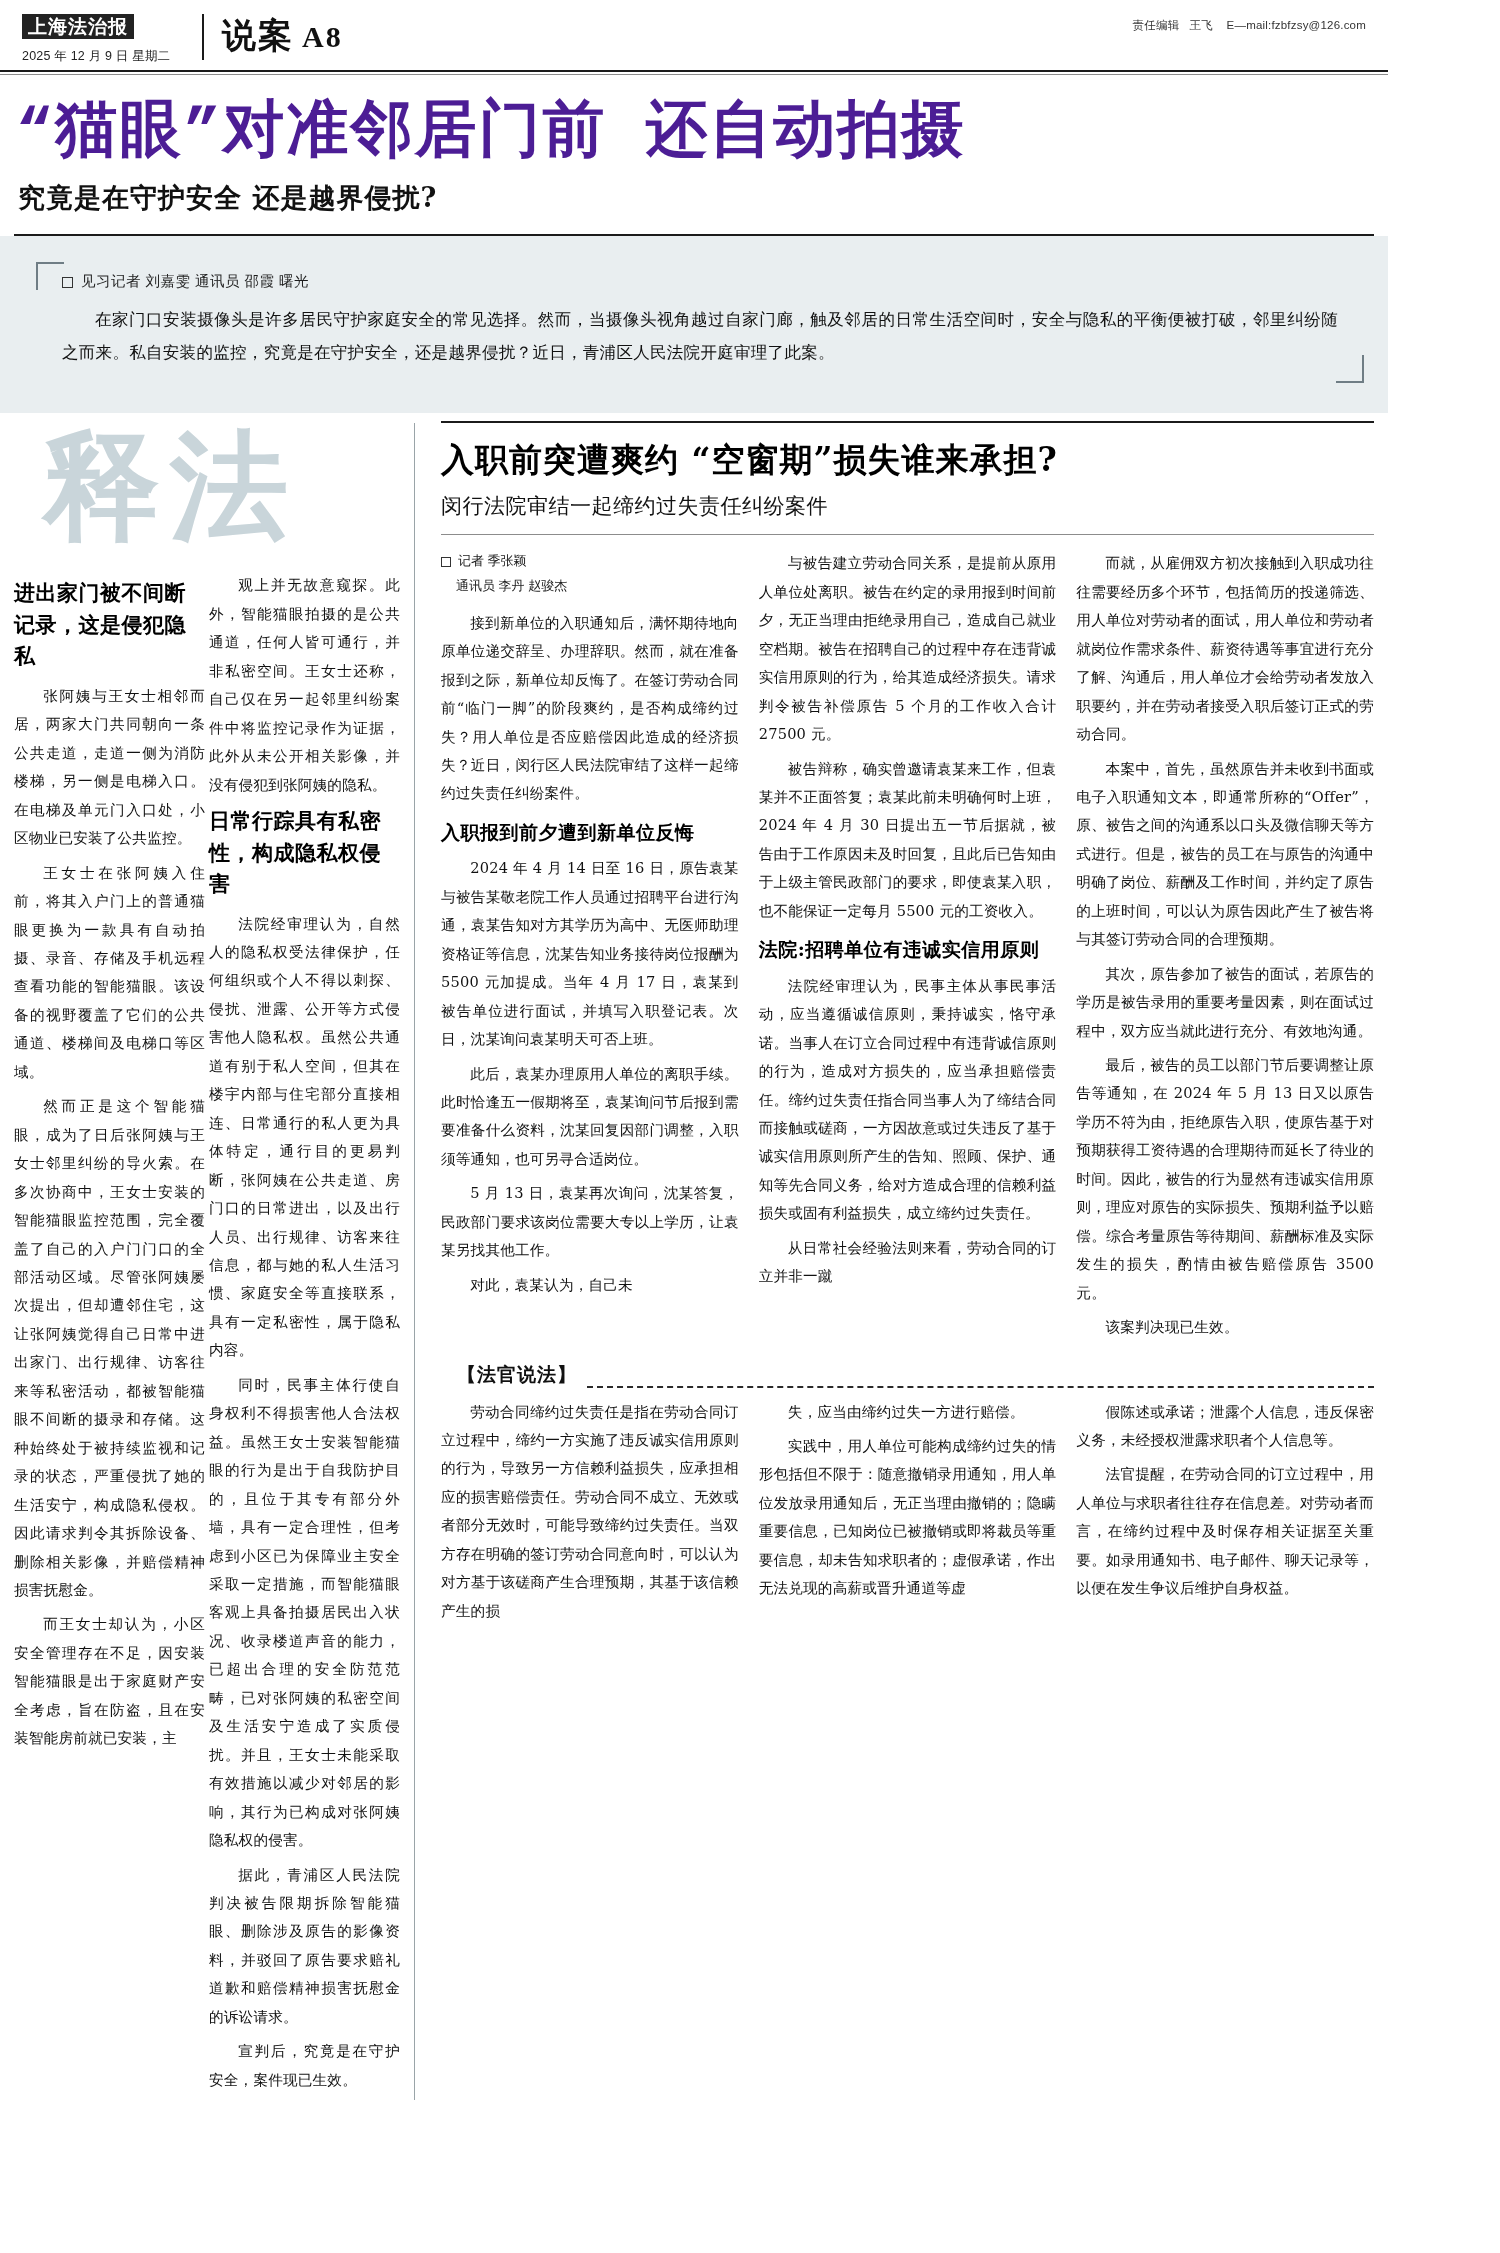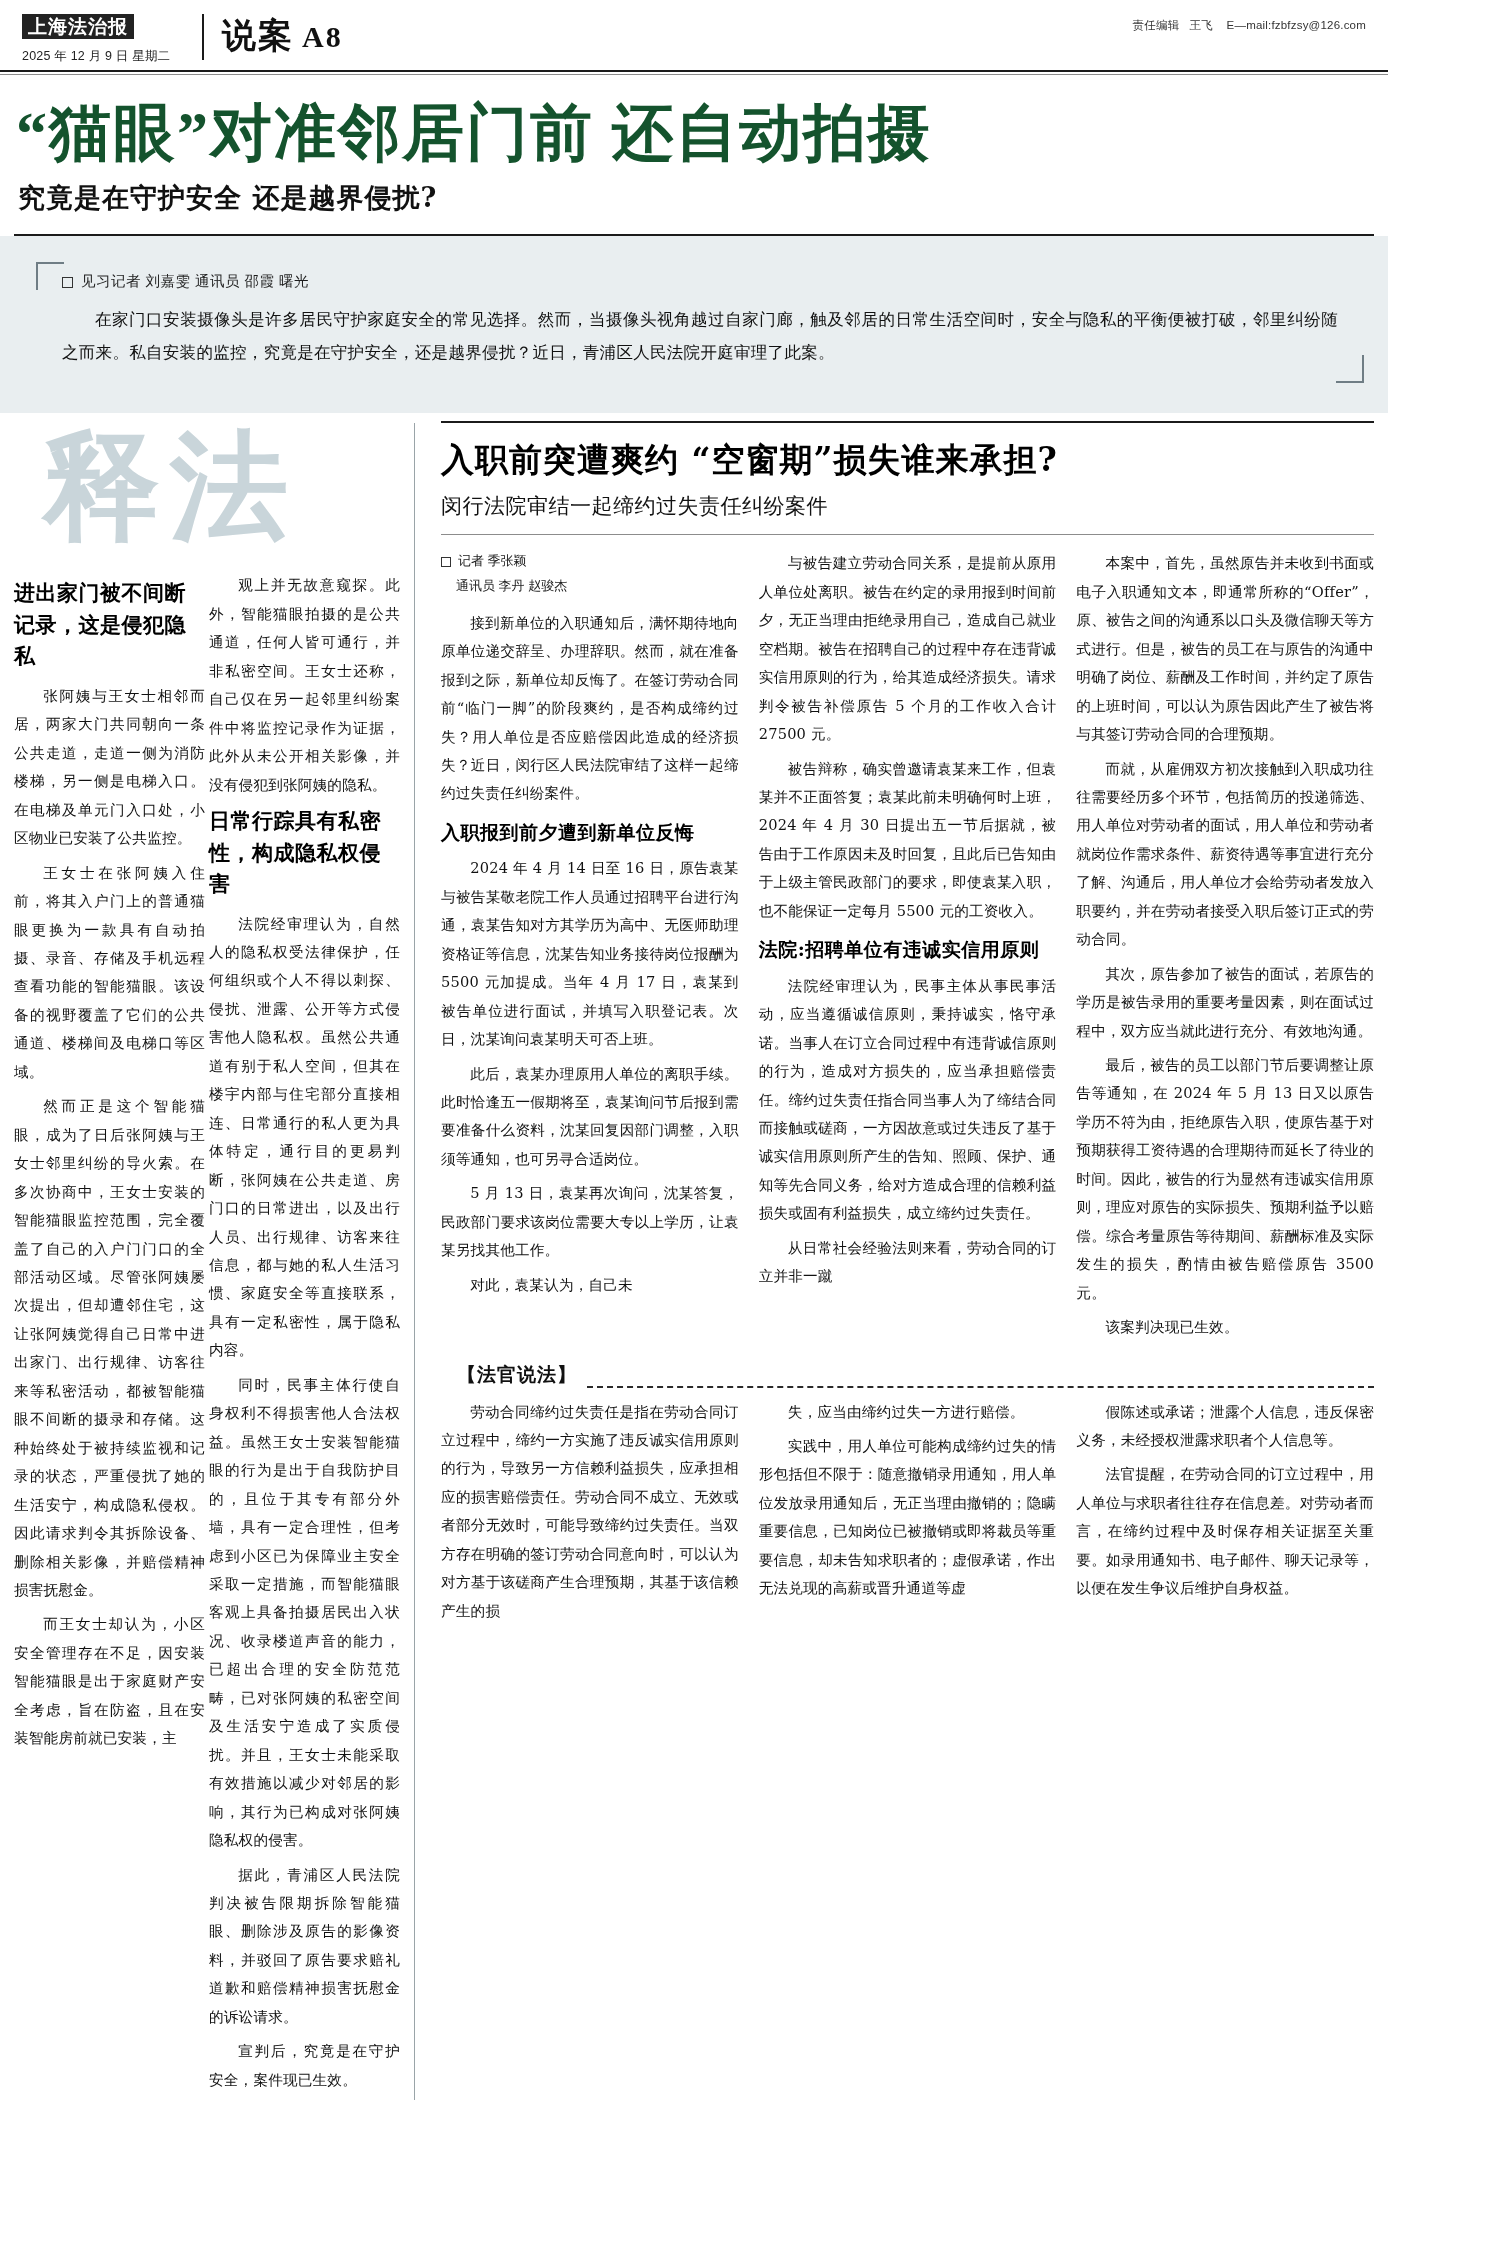--- a/index.html
+++ b/index.html
@@ -85,27 +85,27 @@
     background:#1b1b1b;
     margin:8px 0 0 0;
   }
   .mast-rule.thin{height:1px;background:#8c8c8c;margin-top:2px;}
 
   
   .headline-wrap{
     padding:16px 20px 0 16px;
   }
   h1.headline{
-    font-family:Liberation Serif, serif;
+    font-family:Liberation Mono, monospace;
     font-weight:bold;
     font-size:62px;
     line-height:1.12;
     margin:8px 0 0 0;
     letter-spacing:2px;
-    color:#14532d;
+    color:#4c1d95;
   }
   .subheadline{
     font-family:"DejaVu Serif", serif;
     font-size:27px;
     font-weight:bold;
     letter-spacing:1px;
     margin:12px 0 0 2px;
     color:#111;
   }
   .headline-rule{
@@ -392,22 +392,22 @@
 
         <div class="col">
           <p class="para">与被告建立劳动合同关系，是提前从原用人单位处离职。被告在约定的录用报到时间前夕，无正当理由拒绝录用自己，造成自己就业空档期。被告在招聘自己的过程中存在违背诚实信用原则的行为，给其造成经济损失。请求判令被告补偿原告 5 个月的工作收入合计 27500 元。</p>
           <p class="para">被告辩称，确实曾邀请袁某来工作，但袁某并不正面答复；袁某此前未明确何时上班，2024 年 4 月 30 日提出五一节后据就，被告由于工作原因未及时回复，且此后已告知由于上级主管民政部门的要求，即使袁某入职，也不能保证一定每月 5500 元的工资收入。</p>
           <h3 class="sub3">法院:招聘单位有违诚实信用原则</h3>
           <p class="para">法院经审理认为，民事主体从事民事活动，应当遵循诚信原则，秉持诚实，恪守承诺。当事人在订立合同过程中有违背诚信原则的行为，造成对方损失的，应当承担赔偿责任。缔约过失责任指合同当事人为了缔结合同而接触或磋商，一方因故意或过失违反了基于诚实信用原则所产生的告知、照顾、保护、通知等先合同义务，给对方造成合理的信赖利益损失或固有利益损失，成立缔约过失责任。</p>
           <p class="para">从日常社会经验法则来看，劳动合同的订立并非一蹴</p>
         </div>
 
         <div class="col">
+          <p class="para">而就，从雇佣双方初次接触到入职成功往往需要经历多个环节，包括简历的投递筛选、用人单位对劳动者的面试，用人单位和劳动者就岗位作需求条件、薪资待遇等事宜进行充分了解、沟通后，用人单位才会给劳动者发放入职要约，并在劳动者接受入职后签订正式的劳动合同。</p>
           <p class="para">本案中，首先，虽然原告并未收到书面或电子入职通知文本，即通常所称的“Offer”，原、被告之间的沟通系以口头及微信聊天等方式进行。但是，被告的员工在与原告的沟通中明确了岗位、薪酬及工作时间，并约定了原告的上班时间，可以认为原告因此产生了被告将与其签订劳动合同的合理预期。</p>
-          <p class="para">而就，从雇佣双方初次接触到入职成功往往需要经历多个环节，包括简历的投递筛选、用人单位对劳动者的面试，用人单位和劳动者就岗位作需求条件、薪资待遇等事宜进行充分了解、沟通后，用人单位才会给劳动者发放入职要约，并在劳动者接受入职后签订正式的劳动合同。</p>
           <p class="para">其次，原告参加了被告的面试，若原告的学历是被告录用的重要考量因素，则在面试过程中，双方应当就此进行充分、有效地沟通。</p>
           <p class="para">最后，被告的员工以部门节后要调整让原告等通知，在 2024 年 5 月 13 日又以原告学历不符为由，拒绝原告入职，使原告基于对预期获得工资待遇的合理期待而延长了待业的时间。因此，被告的行为显然有违诚实信用原则，理应对原告的实际损失、预期利益予以赔偿。综合考量原告等待期间、薪酬标准及实际发生的损失，酌情由被告赔偿原告 3500 元。</p>
           <p class="para">该案判决现已生效。</p>
         </div>
 
       </div>
 
       <div class="judge-head">
         <div class="judge-label">【法官说法】</div>
         <div class="judge-dashes"></div>

